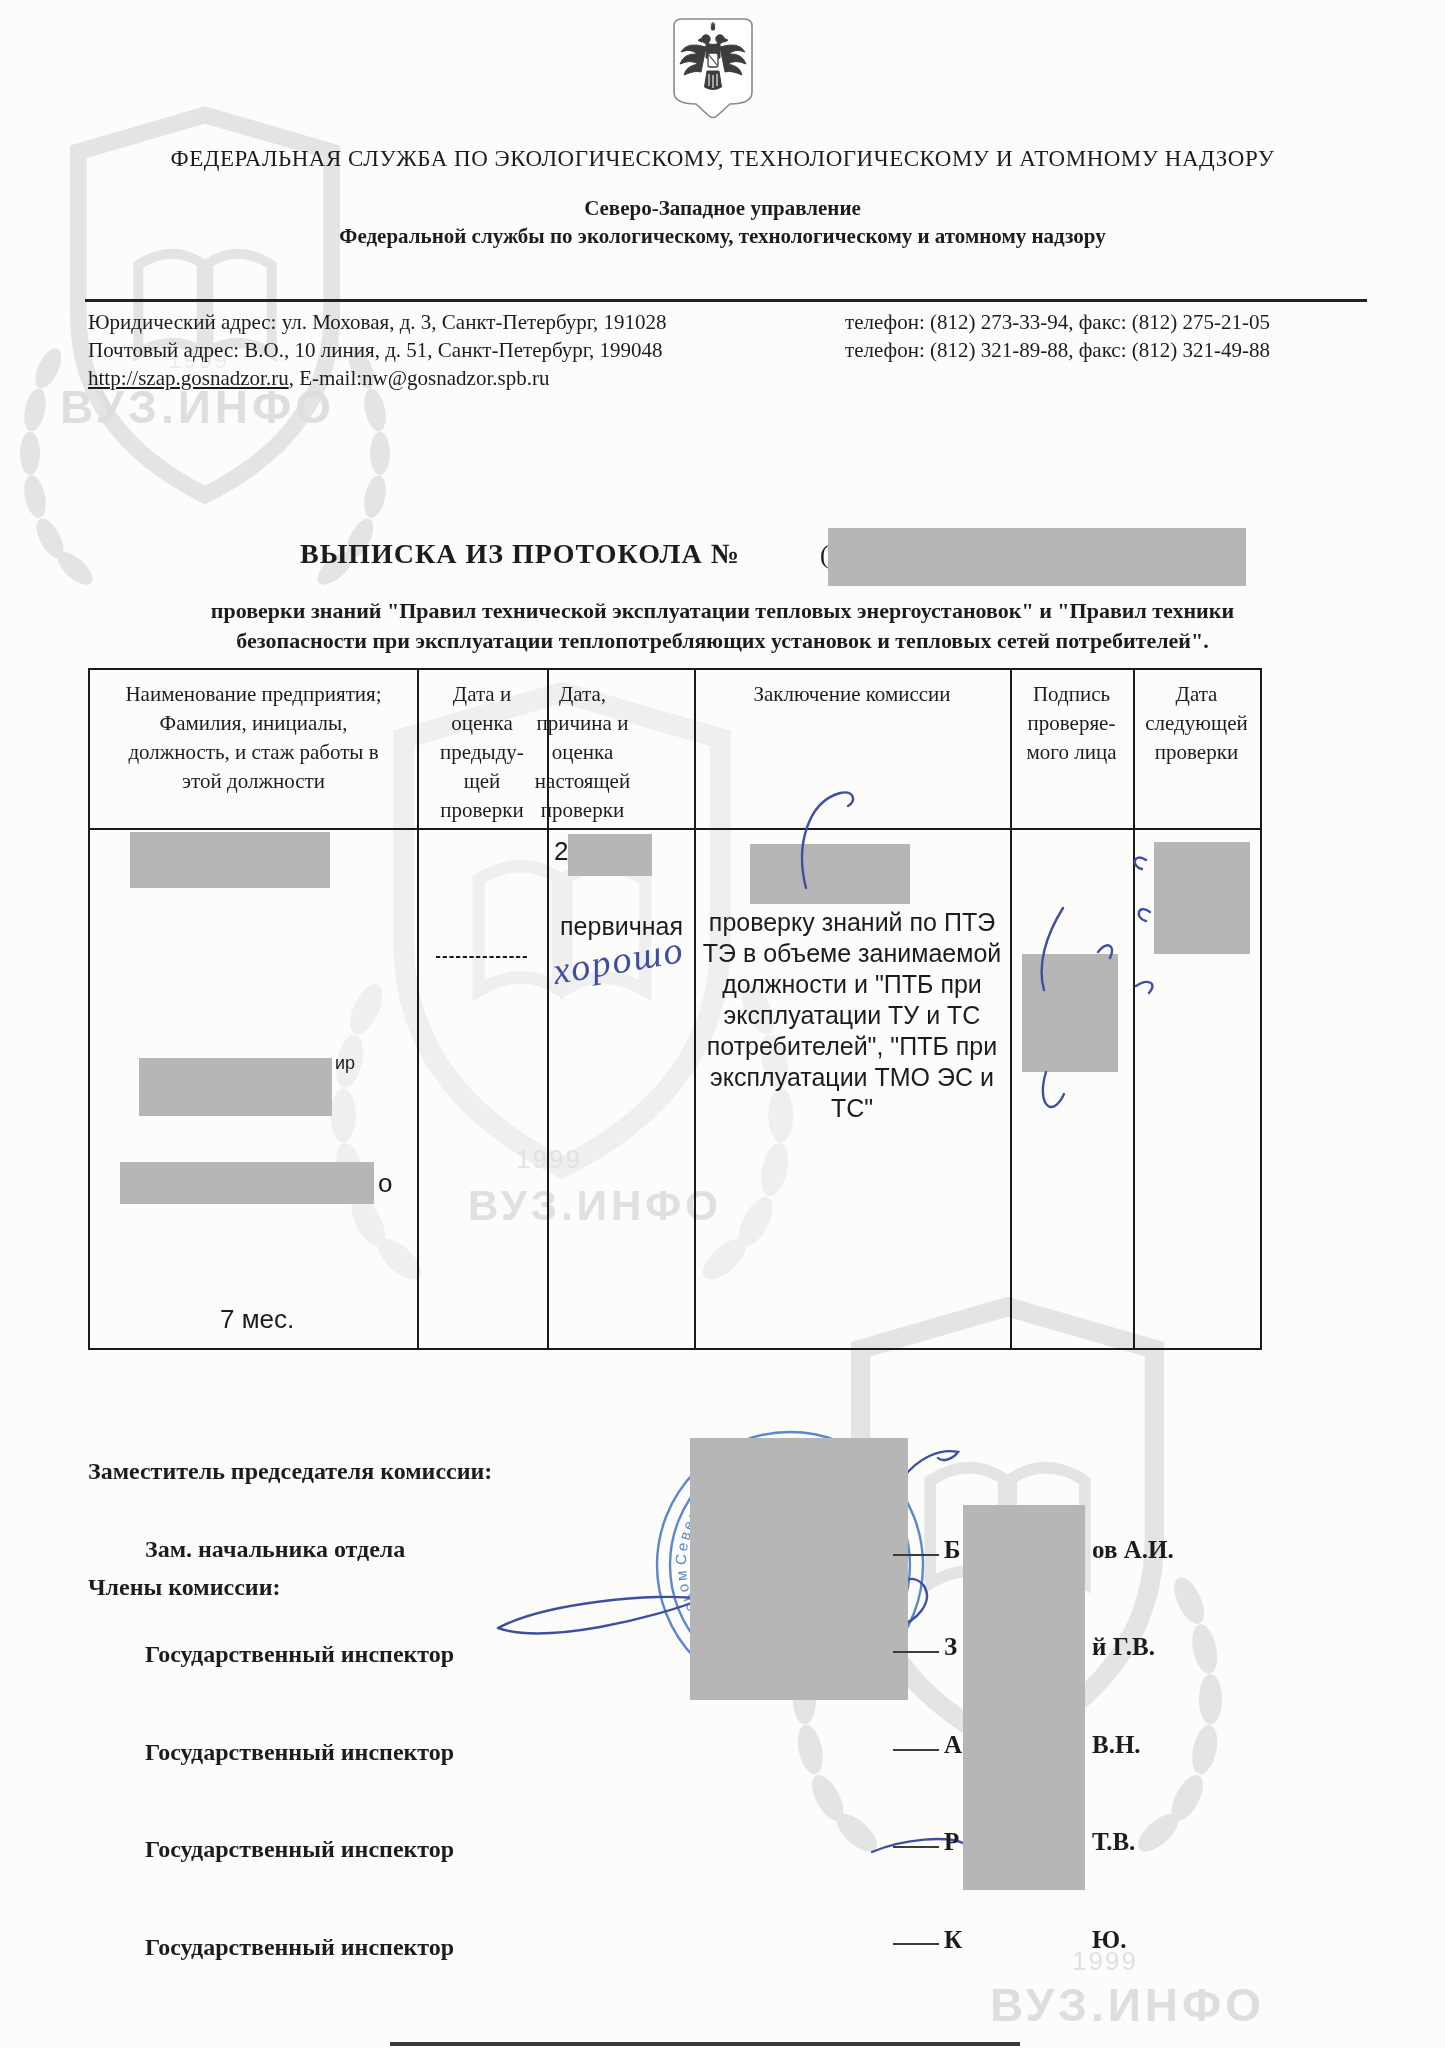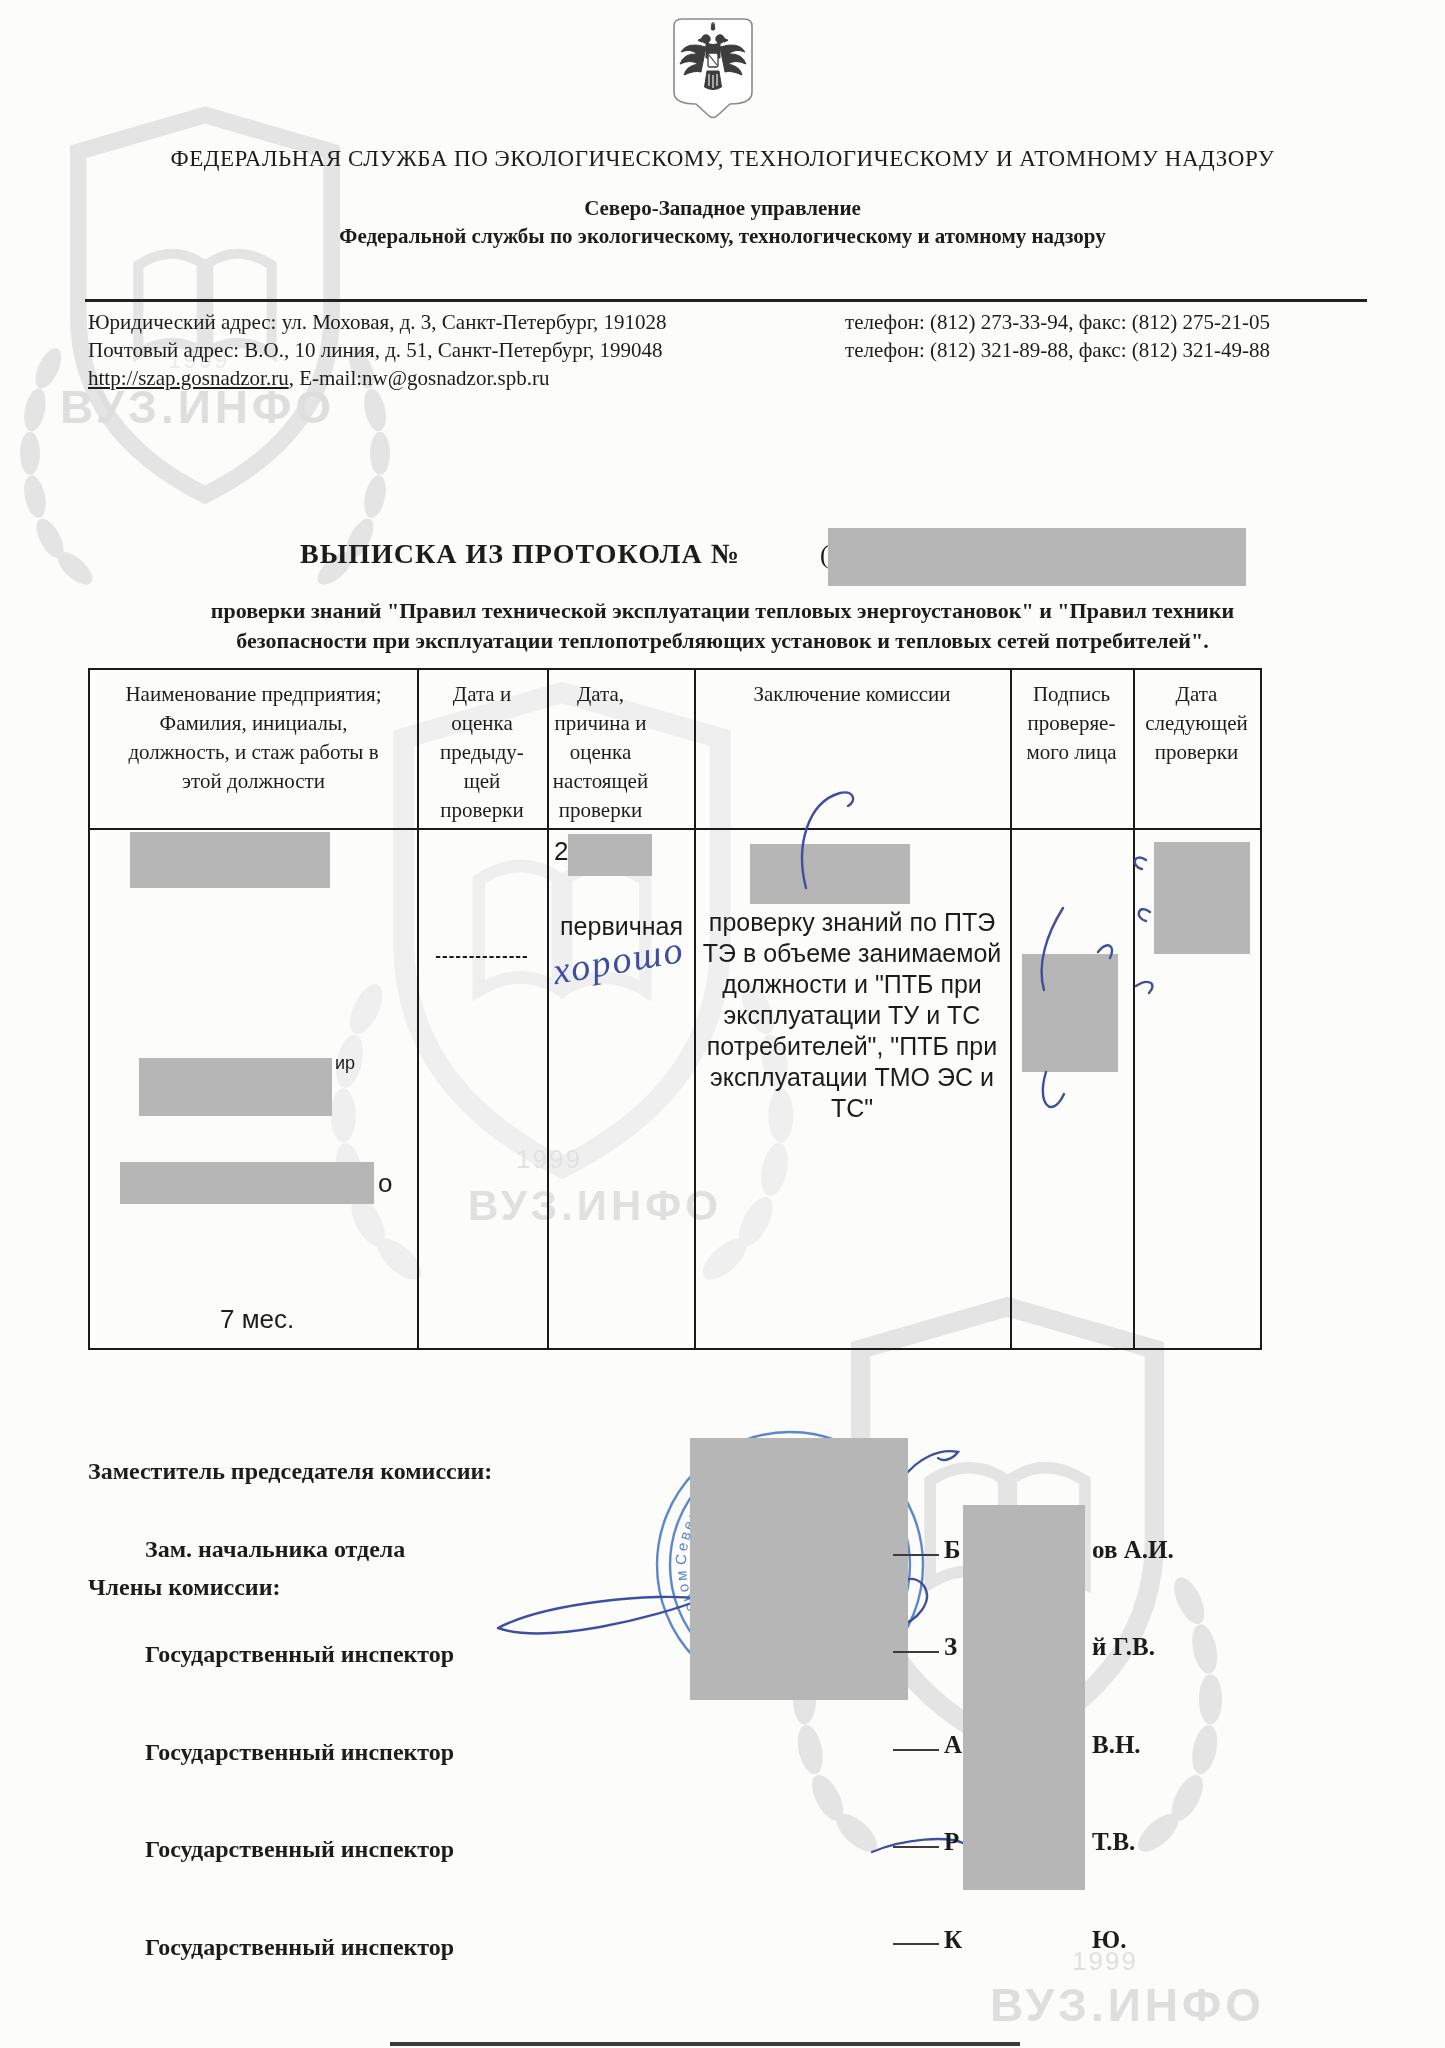--- a/index.html
+++ b/index.html
@@ -120,21 +120,21 @@
 
     <div class="hdr" style="left:0;width:327px">Наименование предприятия;
 Фамилия, инициалы,
 должность, и стаж работы в
 этой должности</div>
     <div class="hdr" style="left:327px;width:130px">Дата и
 оценка
 предыду-
 щей
 проверки</div>
-    <div class="hdr" style="left:449px;width:123px">Дата,
+    <div class="hdr" style="left:431px;width:123px">Дата,
 причина и
 оценка
 настоящей
 проверки</div>
     <div class="hdr" style="left:604px;width:316px">Заключение комиссии</div>
     <div class="hdr" style="left:920px;width:123px">Подпись
 проверяе-
 мого лица</div>
     <div class="hdr" style="left:1043px;width:127px">Дата
 следующей

